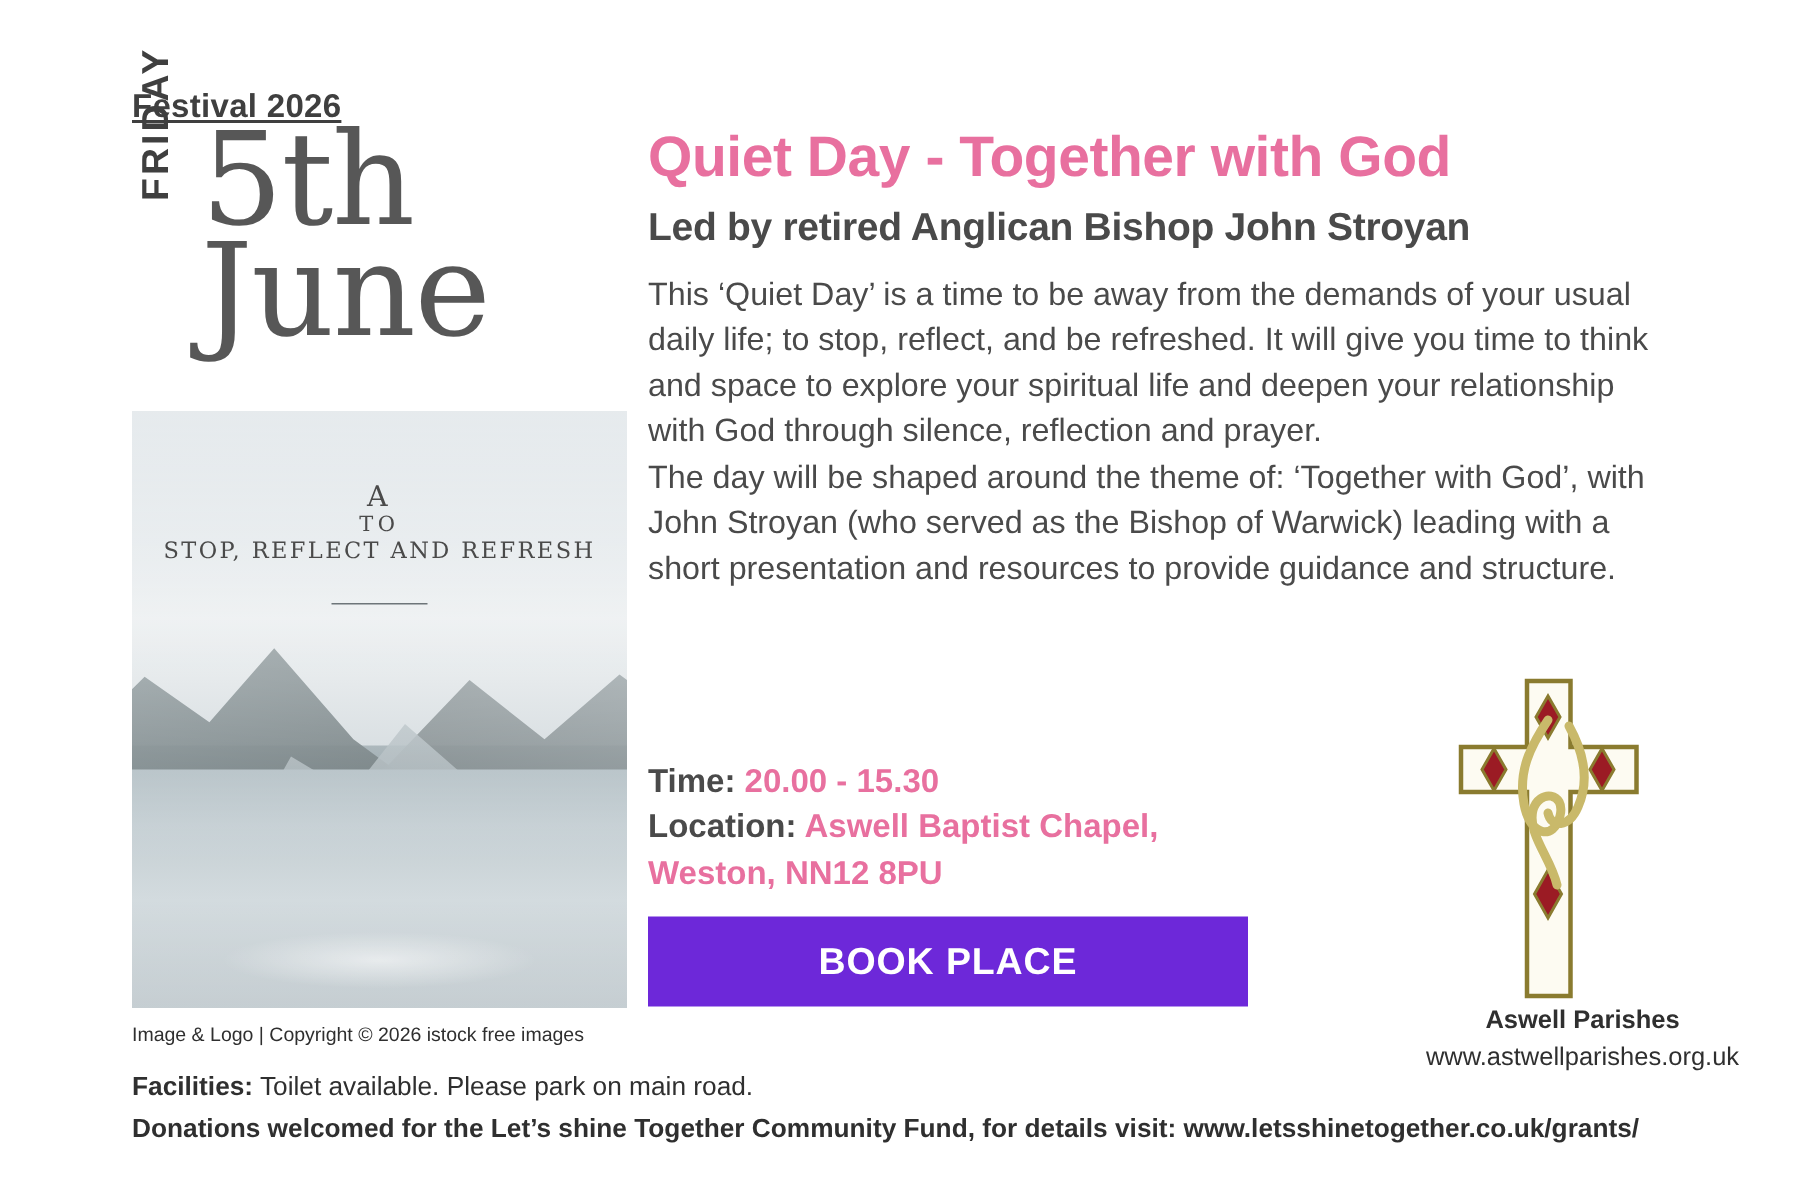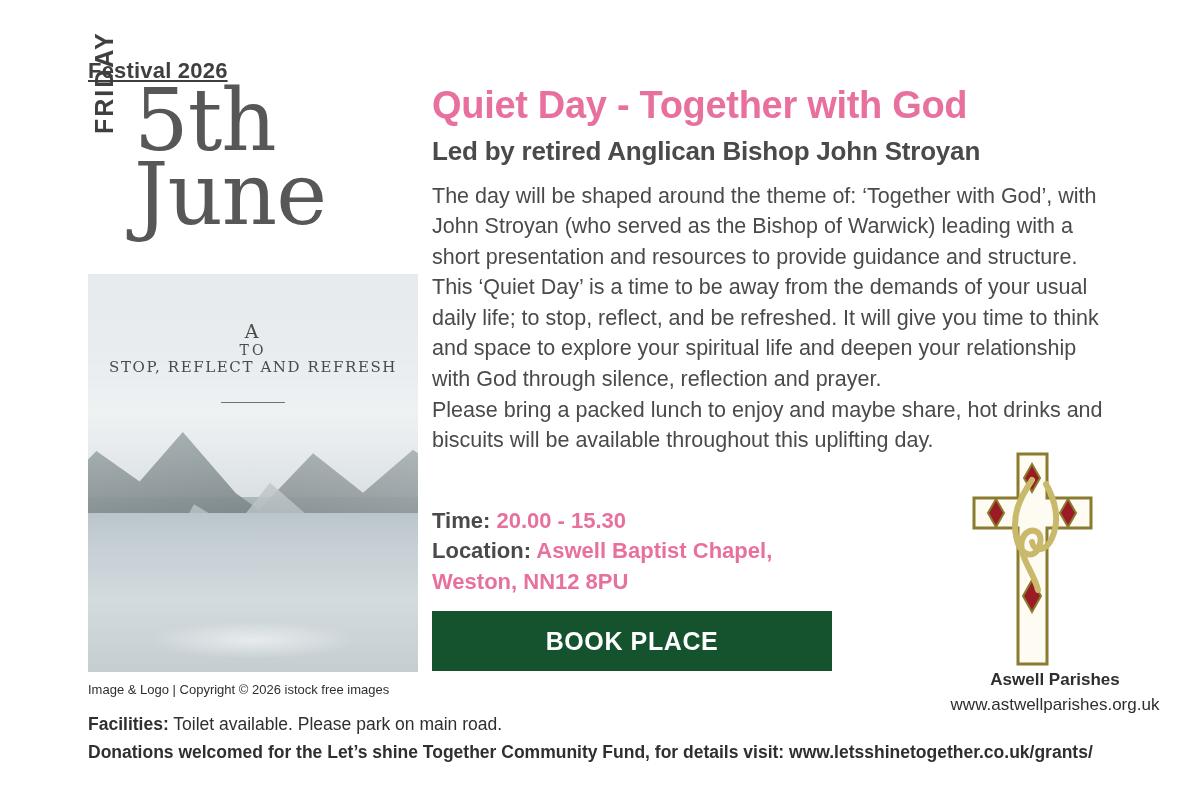--- a/index.html
+++ b/index.html
@@ -210,21 +210,21 @@
   }
   .info .val {
     color: #e8709f;
   }
   .book-btn {
     position: absolute;
     left: 432px;
     top: 611px;
     width: 400px;
     height: 60px;
-    background: #14532d;
+    background: #6d28d9;
     color: #ffffff;
     font-size: 25px;
     font-weight: bold;
     letter-spacing: 0.6px;
     display: flex;
     align-items: center;
     justify-content: center;
     cursor: pointer;
     border: none;
     font-family: "Liberation Sans", sans-serif;
@@ -307,23 +307,22 @@
       <div class="img-rule"></div>
     </div>
   </div>
 
   <div class="credit">Image &amp; Logo | Copyright © 2026 istock free images</div>
 
   <div class="main">
     <div class="headline">Quiet Day - Together with God</div>
     <div class="subhead">Led by retired Anglican Bishop John Stroyan</div>
     <div class="body-text">
+      <p>This ‘Quiet Day’ is a time to be away from the demands of your usual daily life; to stop, reflect, and be refreshed. It will give you time to think and space to explore your spiritual life and deepen your relationship with God through silence, reflection and prayer.</p>
       <p>The day will be shaped around the theme of: ‘Together with God’, with John Stroyan (who served as the Bishop of Warwick) leading with a short presentation and resources to provide guidance and structure.</p>
-      <p>This ‘Quiet Day’ is a time to be away from the demands of your usual daily life; to stop, reflect, and be refreshed. It will give you time to think and space to explore your spiritual life and deepen your relationship with God through silence, reflection and prayer.</p>
-      <p>Please bring a packed lunch to enjoy and maybe share, hot drinks and biscuits will be available throughout this uplifting day.</p>
     </div>
   </div>
 
   <div class="info">
     <div>
       <span>Time:</span>
       <span class="val">20.00 - 15.30</span>
     </div>
     <div>
       <span>Location:</span>

